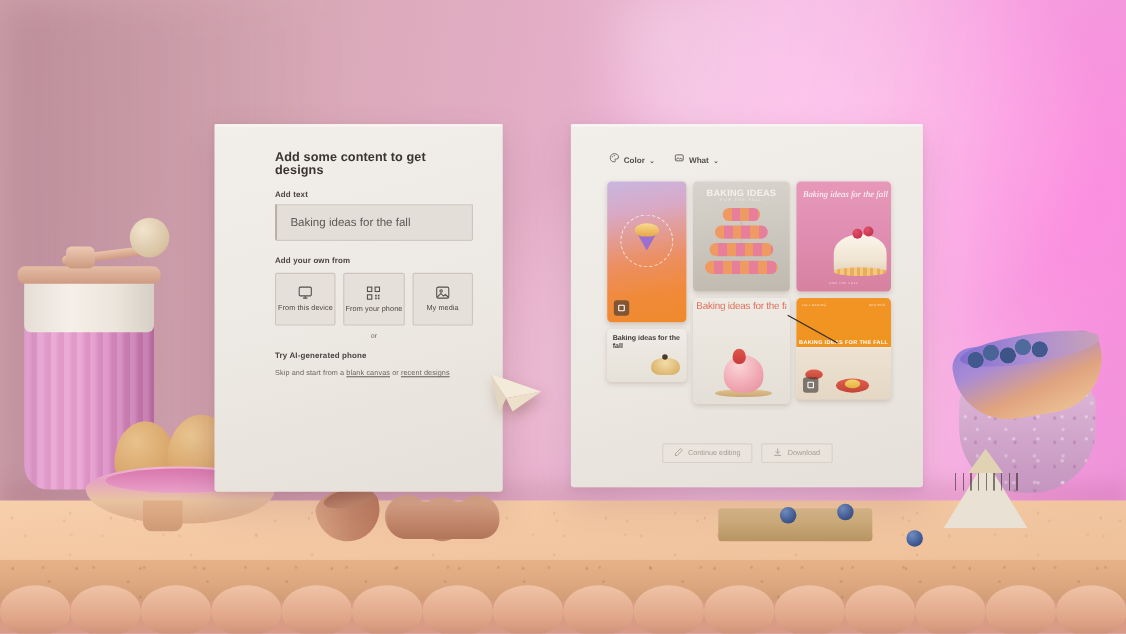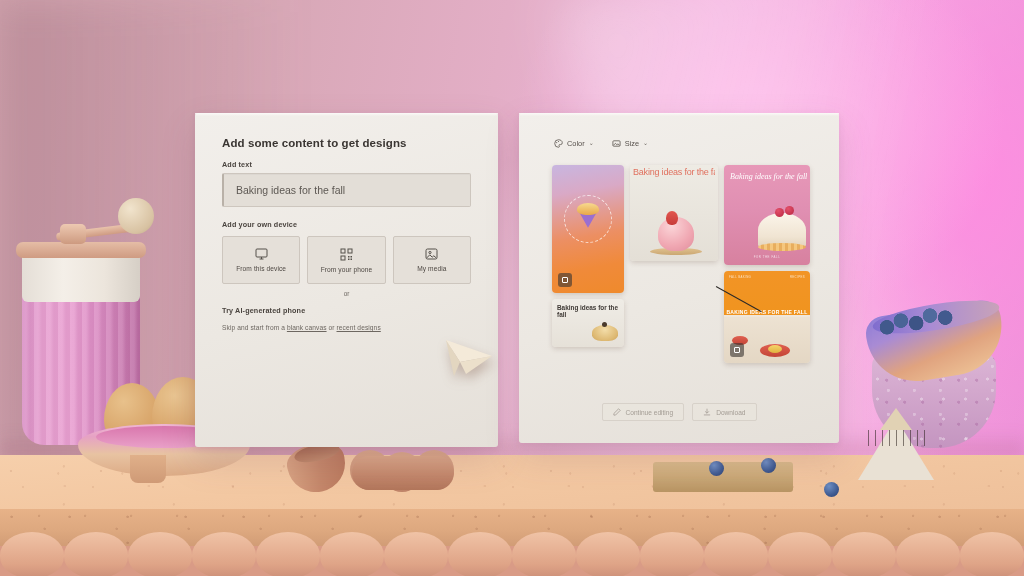--- a/index.html
+++ b/index.html
@@ -223,21 +223,21 @@
     background:repeating-linear-gradient(90deg, rgba(40,30,25,.55) 0 1.2px, transparent 1.2px 7px);
   }
 
   
   .panel {
     position:absolute;
     background:linear-gradient(165deg,#f2efeb 0%, #ece8e2 55%, #e5e0d9 100%);
     border-radius:3px;
     box-shadow:0 14px 34px rgba(120,70,95,.18), 0 2px 6px rgba(120,70,95,.10);
   }
-  .panel-left  { left:195px; top:113px; width:303px; height:334px; }
+  .panel-left  { left:195px; top:113px; width:262px; height:334px;padding-left:28px; }
   .panel-right { left:519px; top:113px; width:320px; height:330px; }
   .panel::before{
     content:""; position:absolute; left:0; top:0; right:0; height:3px;
     background:linear-gradient(180deg,#fbfaf8,rgba(251,250,248,0));
   }
 
   .pad { padding:24px 27px 0 27px; }
 
   .title {
     font-size:11.5px; font-weight:bold; color:#3a3532; letter-spacing:.1px;
@@ -275,22 +275,22 @@
 
   
   .plane {
     position:absolute; left:446px; top:334px; width:0; height:0;
     filter:drop-shadow(2px 6px 6px rgba(120,80,60,.35));
   }
 
   
   .toolbar { display:flex; gap:18px; padding:26px 0 0 35px; }
   .tool {
-    display:flex; align-items:flex-start; gap:4px;
-    font-size:7.4px; color:#56504b;
+    display:flex; align-items:flex-end; gap:4px;
+    font-size:7.4px; color:#56504b;font-weight:bold;
   }
   .chev { font-size:6px; color:#6a645e; }
 
   .grid {
     position:absolute; left:33px; top:52px; width:258px;
     display:flex; gap:6px;
   }
   .col { display:flex; flex-direction:column; gap:6px; }
   .col-a { width:72px; }
   .col-b { width:88px; }
@@ -504,21 +504,21 @@
 
 <div class="panel panel-left">
   <div class="pad">
     <div class="title">Add some content to get designs</div>
 
     <div class="field-label">Add text</div>
     <div class="textbox">
       <span>Baking ideas for the fall</span>
     </div>
 
-    <div class="field-label" style="margin-top:13px">Add your own device</div>
+    <div class="field-label" style="margin-top:13px">Add your own from</div>
     <div class="btn-row">
 
       <div class="imgbtn">
         <span class="ico">
           <svg width="13" height="12" viewBox="0 0 13 12" fill="none" stroke="#55504b" stroke-width="1">
             <rect x="1" y="1" width="11" height="8" rx="1"></rect>
               <path d="M4.5 11h4"></path>
               <path d="M6.5 9v2"></path>
           </svg>
         </span>
@@ -581,21 +581,21 @@
       <span>Color</span>
       <span class="chev">⌄</span>
     </div>
     <div class="tool">
       <span>
         <svg width="9" height="9" viewBox="0 0 10 10" fill="none" stroke="#5d5751" stroke-width=".9">
           <rect x="1" y="2" width="8" height="6" rx="1"></rect>
             <path d="M1.6 7l2.2-2.2 1.6 1.6 1.2-1 1.8 1.6"></path>
         </svg>
       </span>
-      <span>Size</span>
+      <span>What</span>
       <span class="chev">⌄</span>
     </div>
   </div>
 
   <div class="grid">
 
     <div class="col col-a">
       <div class="card c1">
         <div class="c1-ring"></div>
         <div class="c1-cup"></div>
@@ -604,20 +604,31 @@
             <i></i>
           </div>
       </div>
       <div class="card c2">
         <div class="t">Baking ideas for the fall</div>
         <div class="pastry"></div>
       </div>
     </div>
 
     <div class="col col-b">
+      <div class="card c3">
+        <div class="hd">BAKING IDEAS</div>
+        <div class="sub">FOR THE FALL</div>
+        <div class="tower">
+          <div class="stem"></div>
+          <div class="tier t1"></div>
+            <div class="tier t2"></div>
+          <div class="tier t3"></div>
+            <div class="tier t4"></div>
+        </div>
+      </div>
       <div class="card c4">
         <div class="txt">Baking ideas for the fall Baking ideas for the fall Baking ideas for the fall</div>
         <div class="plate"></div>
         <div class="cake"></div>
         <div class="straw"></div>
       </div>
     </div>
 
     <div class="col col-c">
       <div class="card c5">

